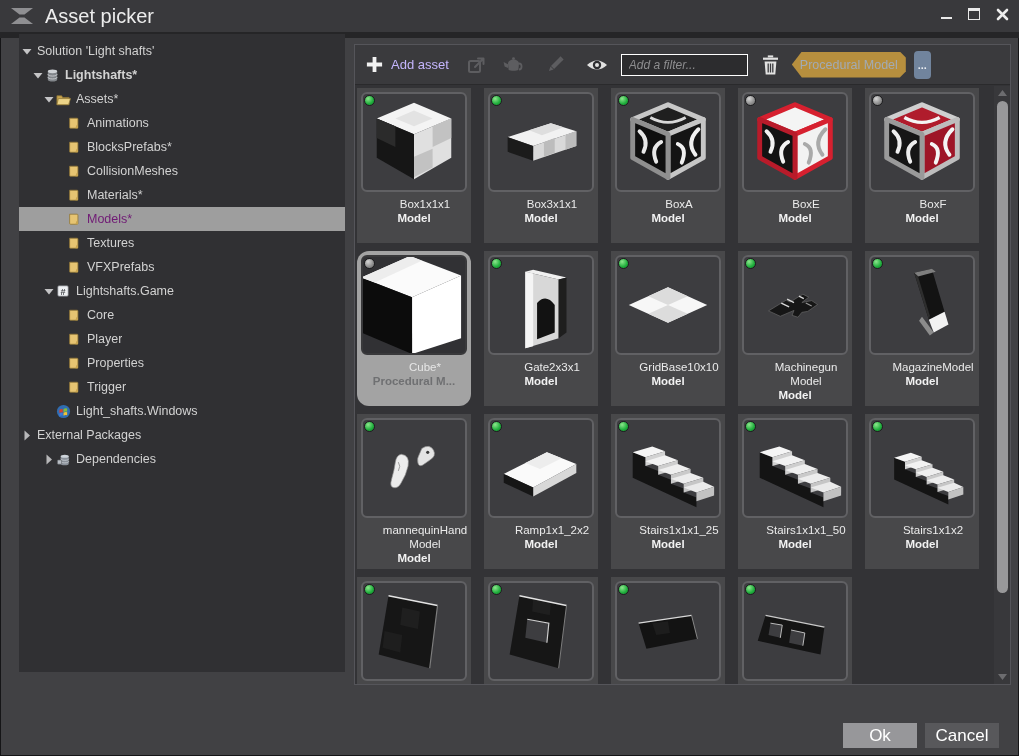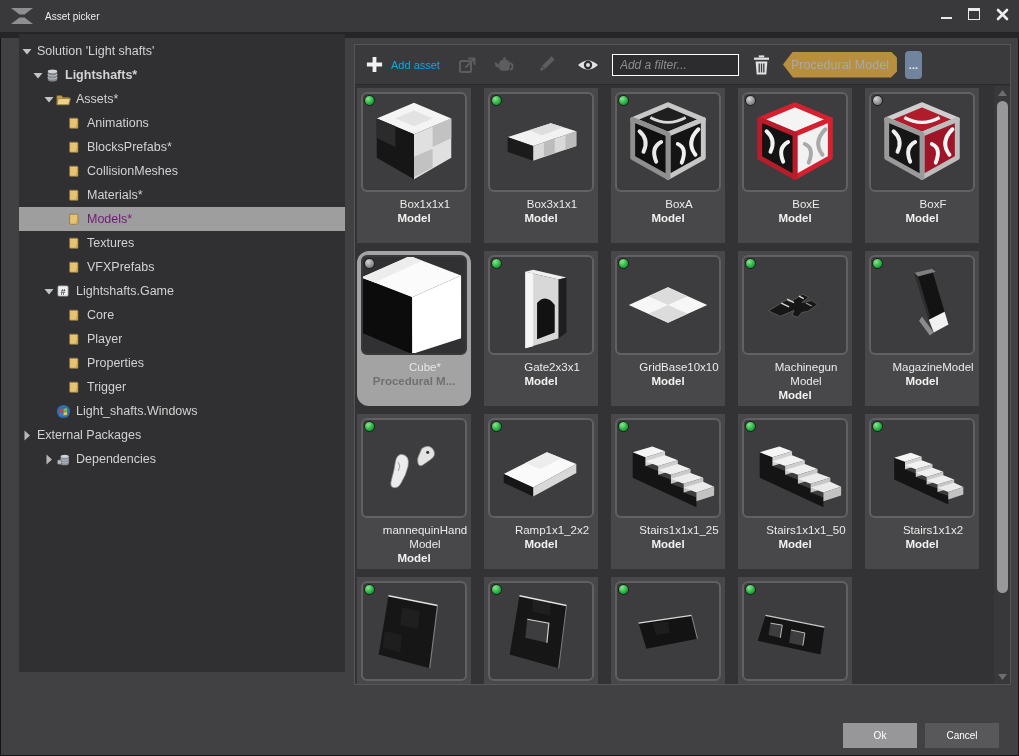--- a/index.html
+++ b/index.html
@@ -3,40 +3,40 @@
 <meta charset="utf-8">
 <style>
   html,body{margin:0;padding:0;}
   body{width:1019px;height:756px;font-family:"Liberation Sans",sans-serif;background:#414144;overflow:hidden;position:relative;}
   #window{position:absolute;inset:0;background:#414144;box-shadow:inset 0 0 0 1px #151517;}
 
   
   .titlebar{position:absolute;left:0;top:0;right:0;height:32px;background:#39393c;display:flex;align-items:center;}
   .titlebar-groove{position:absolute;left:0;top:32px;right:0;height:6px;background:#252527;}
   .app-logo{margin-left:9px;width:26px;height:22px;flex:0 0 auto;}
-  .title-text{margin-left:10px;color:#ececec;font-size:10px;}
+  .title-text{margin-left:10px;color:#ececec;font-size:20px;}
   .win-btns{position:absolute;right:8px;top:5px;display:flex;gap:10px;}
   .win-btn{width:18px;height:18px;display:flex;align-items:center;justify-content:center;cursor:default;}
   .glyph-min{display:block;width:11px;height:2px;background:#e9e9e9;margin-top:8px;}
   .glyph-max{display:block;width:10px;height:8px;border:1px solid #e9e9e9;border-top:3px solid #e9e9e9;}
 
   
   .left-panel{position:absolute;left:19px;top:34px;width:326px;height:638px;background:#303033;box-sizing:border-box;padding-top:5px;overflow:hidden;}
   .tree-row{height:24px;display:flex;align-items:center;color:#d2d2d2;font-size:12.5px;white-space:nowrap;cursor:default;}
   .tree-row.selected{background:#9e9e9e;color:#701a75;}
   .tree-row.bold .tree-label{font-weight:bold;}
   .tree-indent{flex:0 0 auto;}
   .tree-arrow{flex:0 0 12px;width:12px;height:12px;display:flex;align-items:center;justify-content:center;}
   .tree-icon{flex:0 0 16px;width:16px;height:16px;margin-right:5px;display:flex;align-items:center;justify-content:center;}
   .tree-label{overflow:hidden;text-overflow:ellipsis;}
 
   
   .right-panel{position:absolute;left:354px;top:44px;width:657px;height:641px;border:1px solid #55555a;background:#333336;box-sizing:border-box;}
   .toolbar{position:absolute;left:0;right:0;top:0;height:40px;background:#3a3a3d;border-bottom:1px solid #2a2a2c;display:flex;align-items:center;box-sizing:border-box;}
-  .add-asset-btn{display:flex;align-items:center;gap:7px;margin-left:10px;color:#0ea5e9;font-size:11px;cursor:default;}
+  .add-asset-btn{display:flex;align-items:center;gap:7px;margin-left:10px;color:#c4b5fd;font-size:13px;cursor:default;}
   .tb-icon{width:24px;height:24px;display:flex;align-items:center;justify-content:center;cursor:default;}
   .tb-icon.i-import{margin-left:16px;}
   .tb-icon.i-teapot{margin-left:12px;}
   .tb-icon.i-edit{margin-left:18px;}
   .tb-icon.i-visibility{margin-left:18px;}
   .filter-input{margin-left:12px;width:127px;height:22px;background:#2c2c2e;border:1px solid #ffffff;color:#d8d8d8;font-size:12px;padding:0 7px;box-sizing:border-box;font-family:"Liberation Sans",sans-serif;}
   .filter-input::placeholder{color:#8d8d8f;font-style:italic;}
   .tb-icon.i-delete{margin-left:11px;}
   .filter-tag{margin-left:9px;width:114px;height:26px;display:flex;align-items:center;justify-content:center;font-size:12.5px;color:#a2abb5;cursor:default;
     clip-path:polygon(10px 0,calc(100% - 6px) 0,100% 6px,100% calc(100% - 6px),calc(100% - 6px) 100%,10px 100%,0 50%);}
@@ -57,21 +57,21 @@
   .tile.selected .tile-name{color:#e6e6e6;}
   .tile.selected .tile-type{color:#6f7072;}
 
   
   .vscroll{position:absolute;right:0;top:41px;bottom:0;width:16px;background:#38383b;}
   .vs-arrow{position:absolute;left:0;width:16px;height:14px;display:flex;align-items:center;justify-content:center;}
   .vs-arrow.up{top:0;} .vs-arrow.down{bottom:0;}
   .vs-thumb{position:absolute;left:2.5px;top:15px;width:11px;height:492px;border-radius:6px;background:#98989a;}
 
   
-  .footer-btn{position:absolute;top:723px;width:74px;height:25px;display:flex;align-items:center;justify-content:center;color:#ffffff;font-size:10px;cursor:default;}
+  .footer-btn{position:absolute;top:723px;width:74px;height:25px;display:flex;align-items:center;justify-content:center;color:#ffffff;font-size:17px;cursor:default;}
   .ok-btn{left:843px;background:#97979a;}
   .cancel-btn{left:925px;background:#58585b;}
 </style>
 </head>
 <body>
 
 <div id="window">
 
   <div class="titlebar">
     <svg class="app-logo" viewBox="0 0 26 22">

